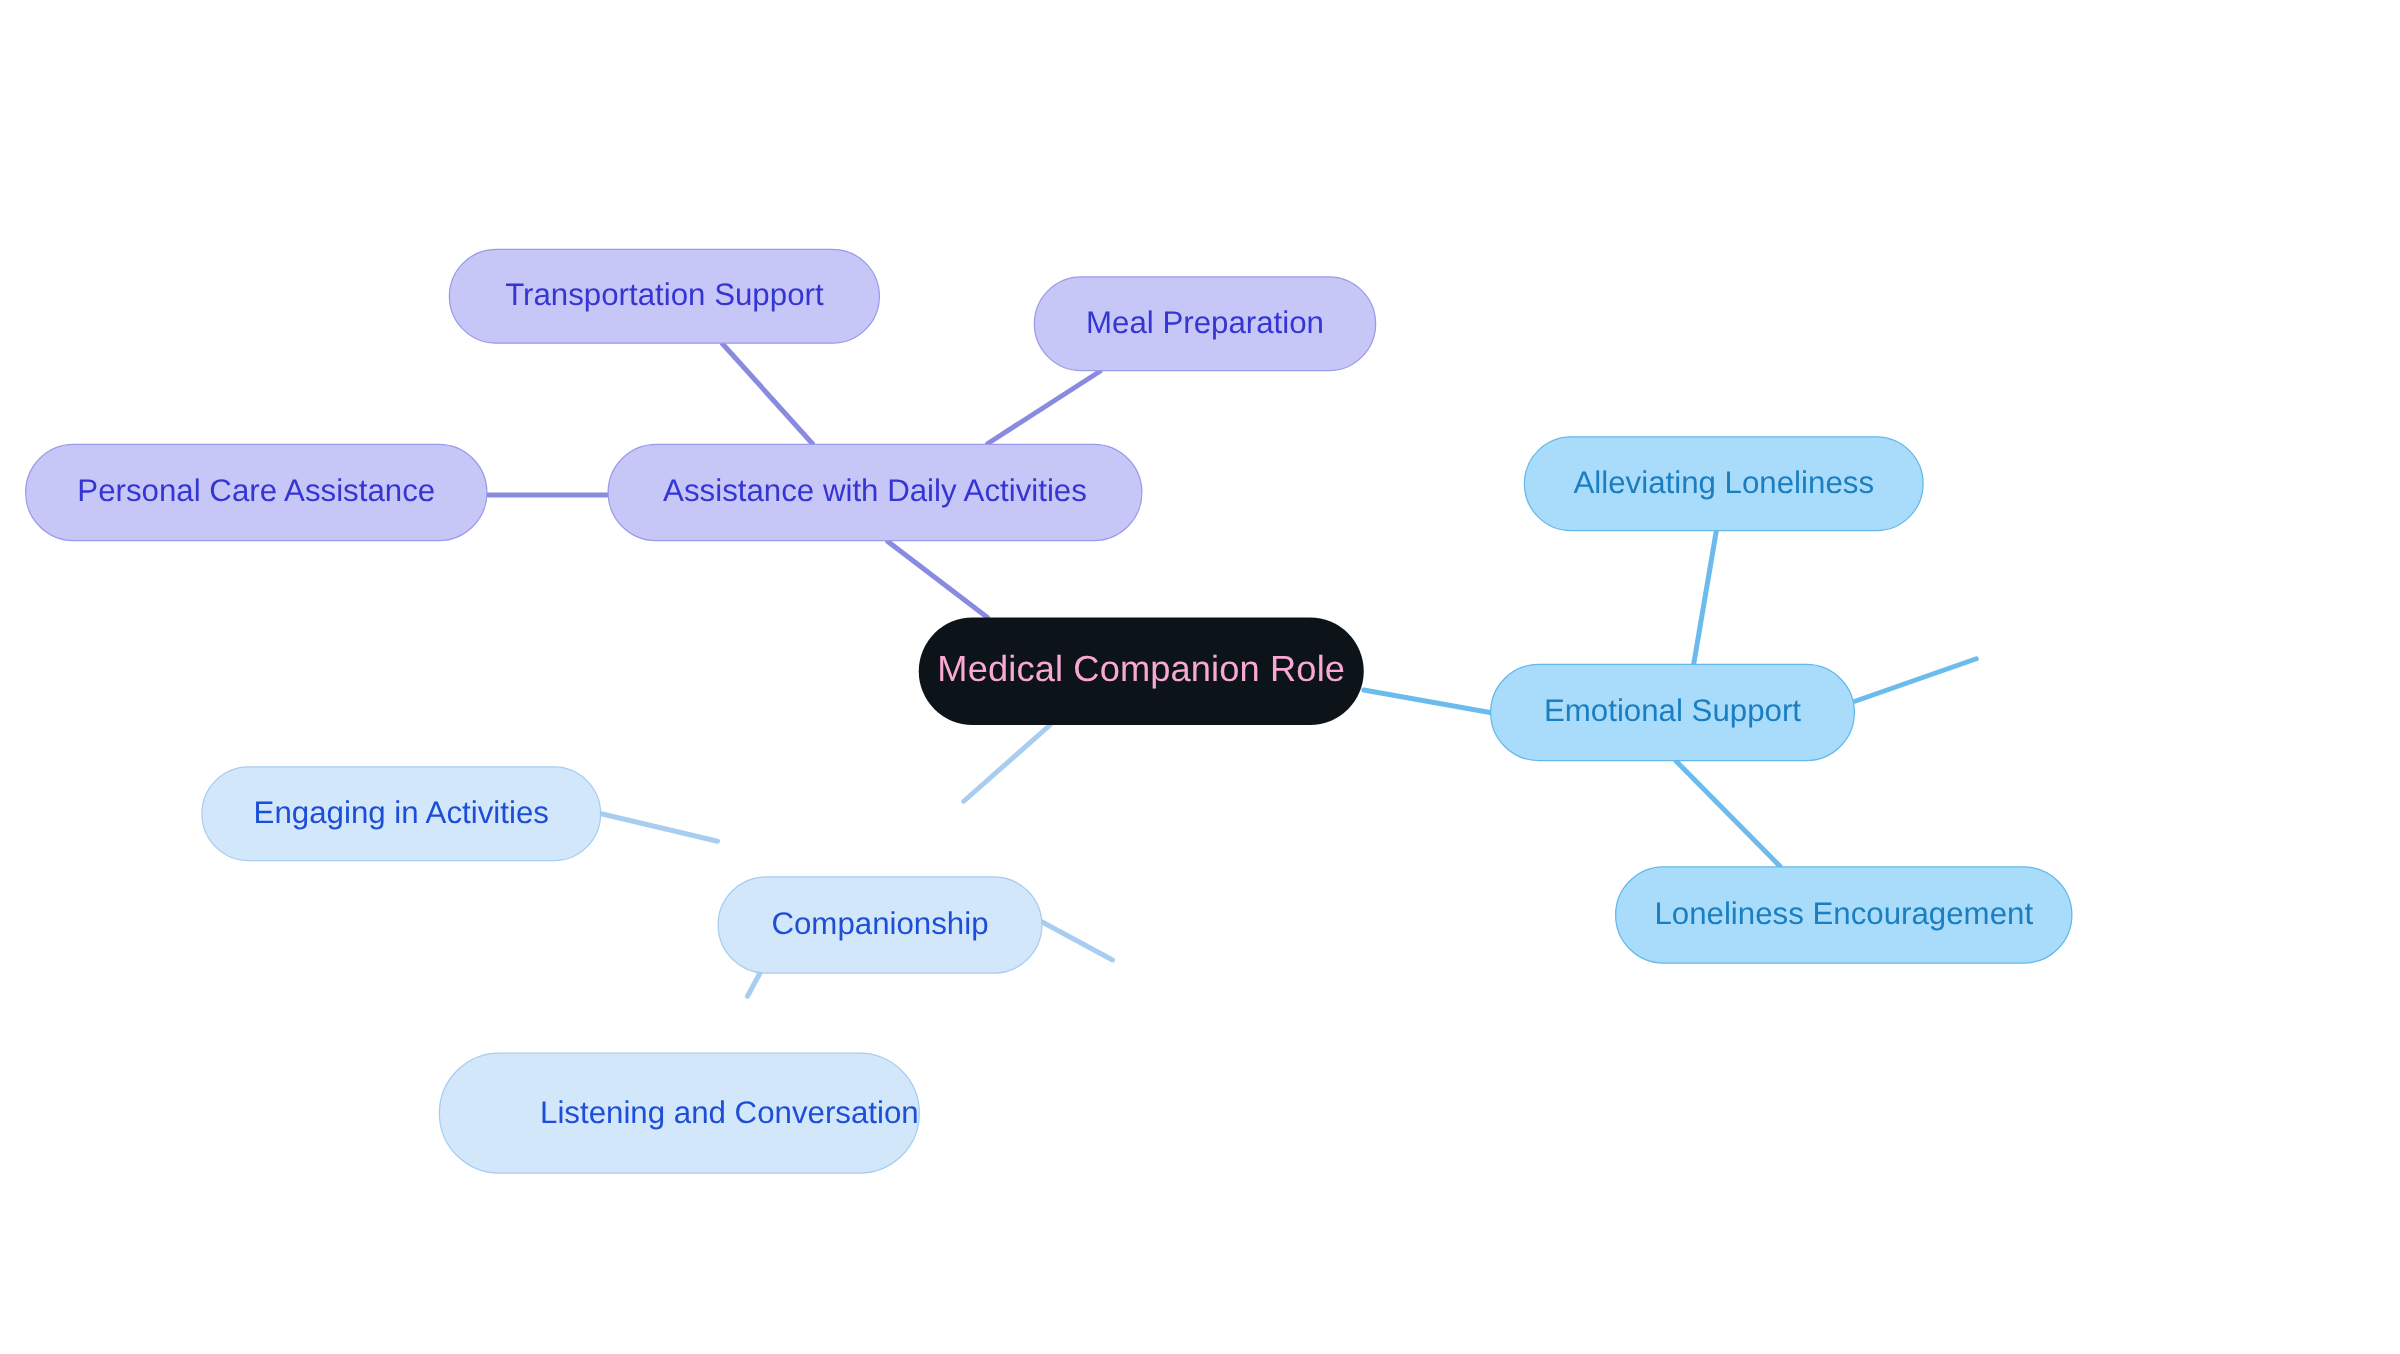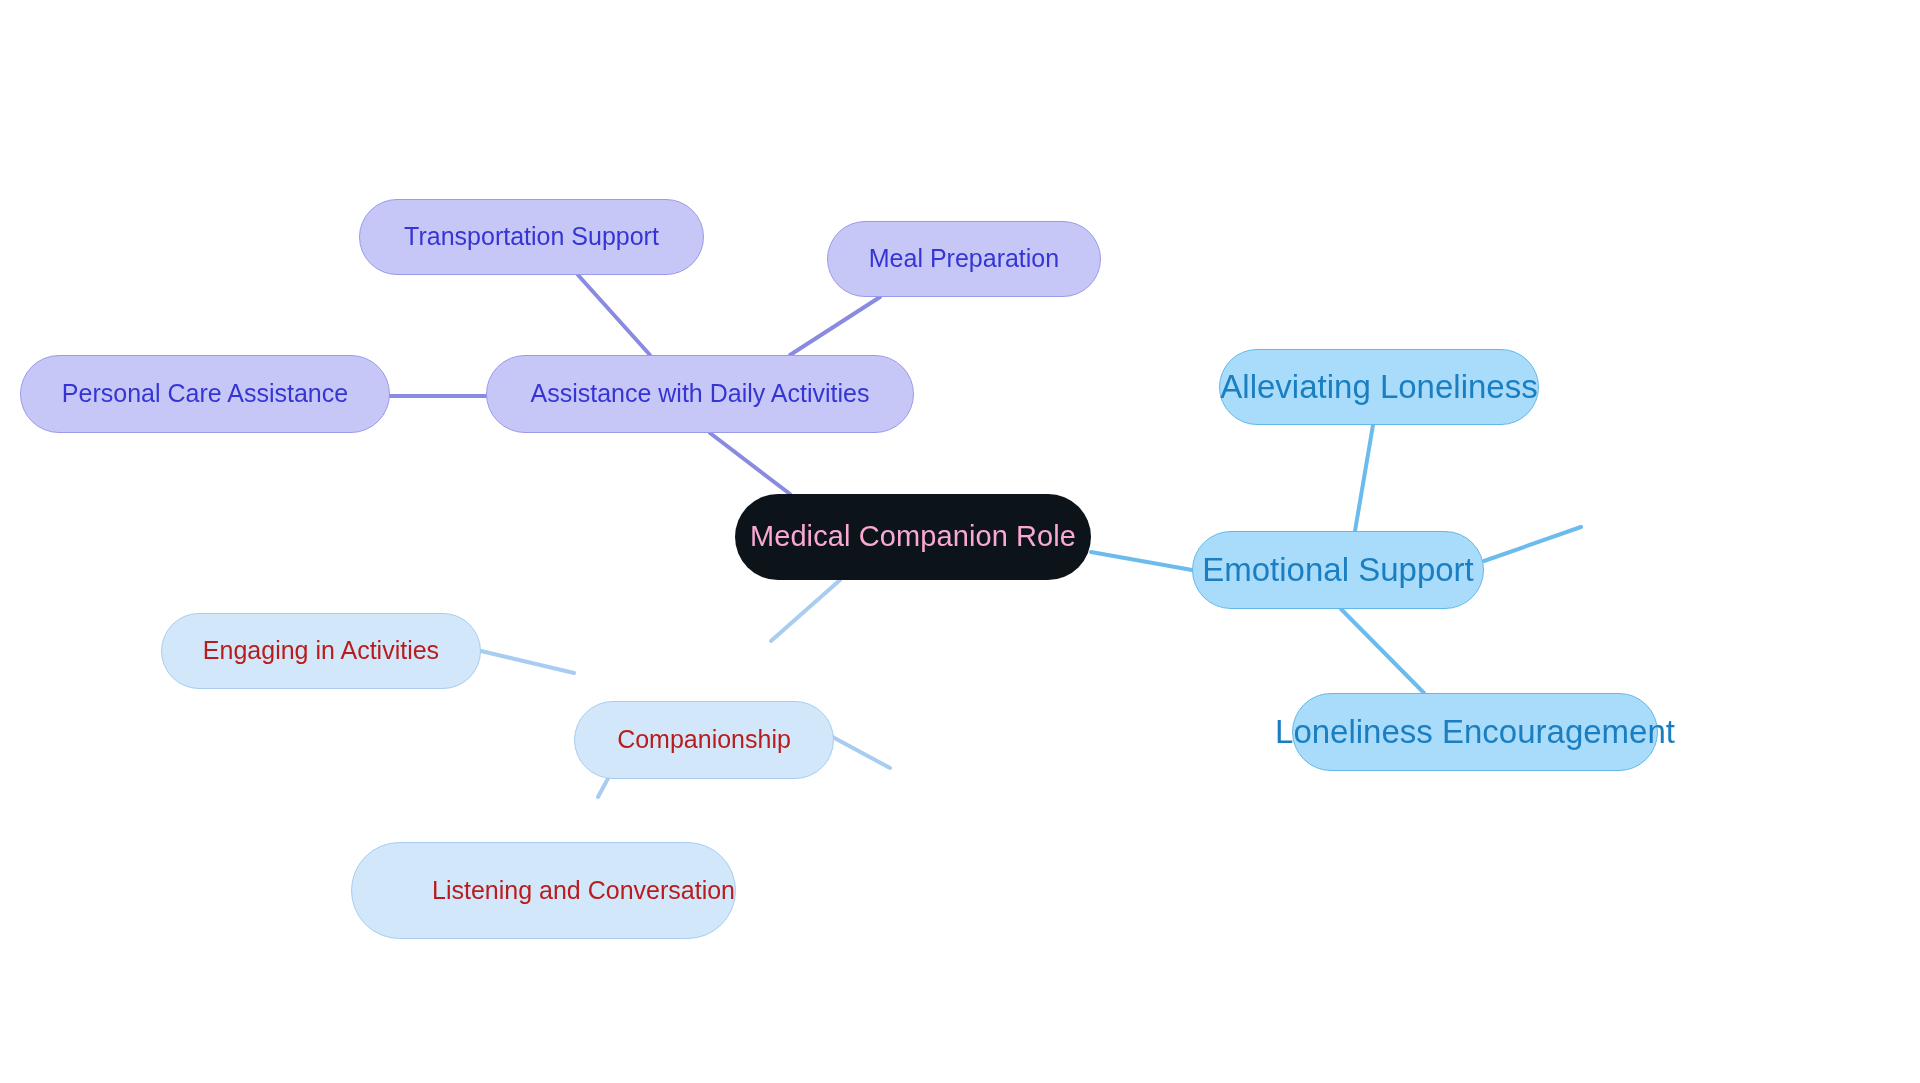--- a/index.html
+++ b/index.html
@@ -49,26 +49,26 @@
   .node.lilac {
     background: #c7c7f7;
     border: 1.6px solid #9a9aea;
     color: #3535d4;
     font-size: 25px;
   }
   .node.sky {
     background: #a9dcfa;
     border: 1.6px solid #62b9e9;
     color: #1a7ec0;
-    font-size: 33px;
+    font-size: 25px;
   }
   .node.pale {
     background: #d3e7fb;
     border: 1.6px solid #a6cdf0;
-    color: #b91c1c;
+    color: #1d4ed8;
     font-size: 25px;
   }
 </style>
 </head>
 <body>
 
 <div id="mindmap">
   <svg id="edge-layer" viewBox="0 0 1920 1083">
       <line x1="790" y1="494" x2="710" y2="433" stroke="#8a8ae0" stroke-width="4" stroke-linecap="round"></line>
       <line x1="650" y1="355" x2="578" y2="275" stroke="#8a8ae0" stroke-width="4" stroke-linecap="round"></line>

